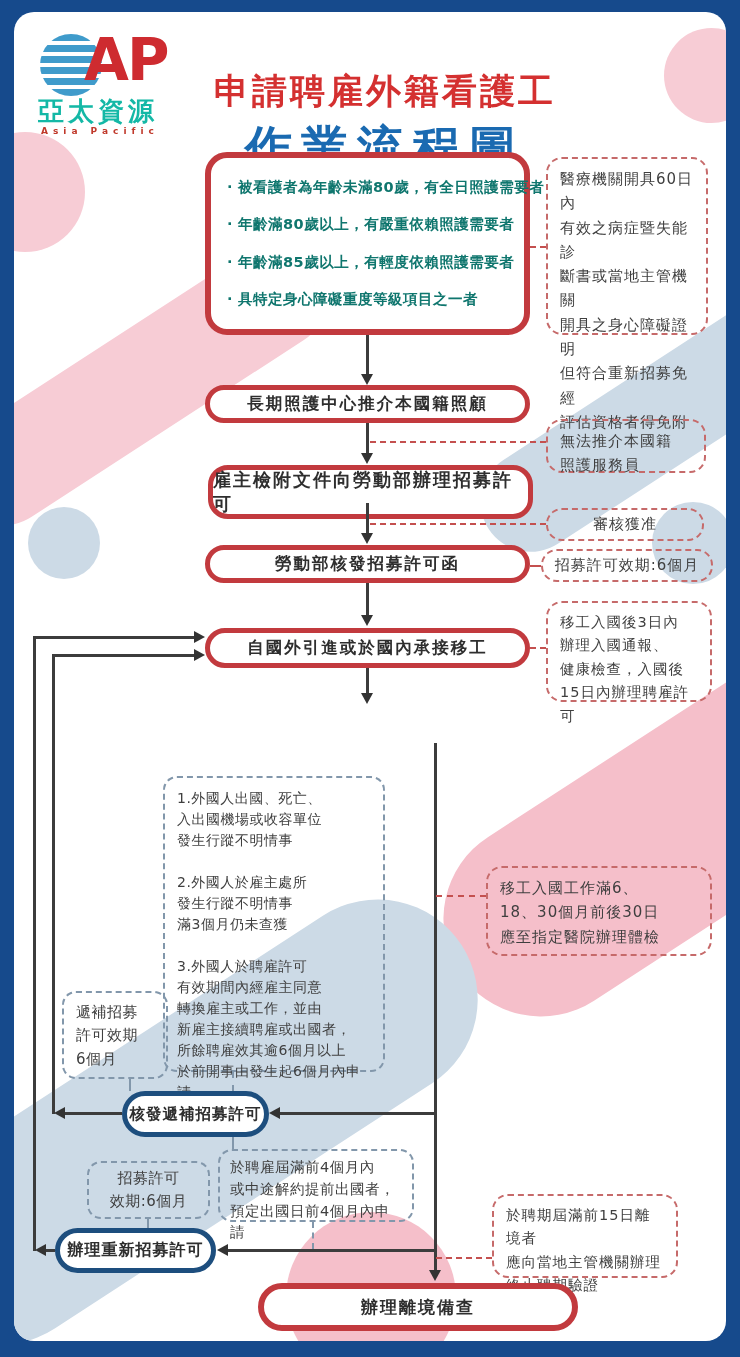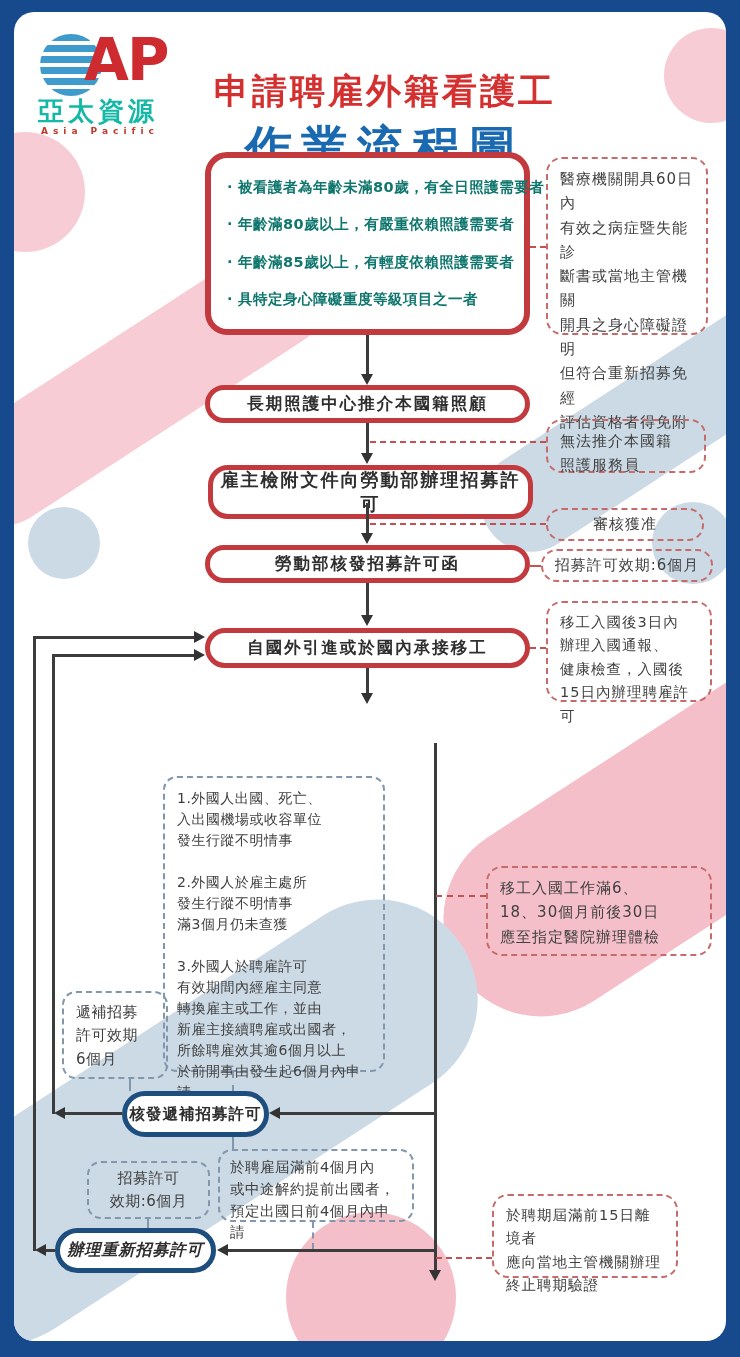--- a/index.html
+++ b/index.html
@@ -17,21 +17,21 @@
     background:repeating-linear-gradient(180deg,#3f9bcb 0 7px,#ffffff 7px 11px);}
   .logo-ap{position:absolute;left:84px;top:26px;font-size:58px;font-weight:900;color:#ce2b30;letter-spacing:-2px;}
   .logo-zh{position:absolute;left:38px;top:94px;font-size:26px;font-weight:700;color:#14b8a6;letter-spacing:4px;}
   .logo-en{position:absolute;left:41px;top:126px;font-size:9px;font-weight:700;color:#c0392b;letter-spacing:5px;}
   
   .title{position:absolute;left:160px;top:36px;width:450px;text-align:center;margin-top:32px;}
   .title .t1{font-size:35px;font-weight:900;color:#d43030;letter-spacing:3px;}
   .title .t2{font-size:47px;font-weight:900;color:#1a6ab1;letter-spacing:9px;margin-top:2px;}
   
   .rbox{position:absolute;background:#fff;border:5px solid #c23a3e;border-radius:20px;
-    display:flex;align-items:center;justify-content:center;text-align:center;
+    display:flex;align-items:center;justify-content:center;
     font-weight:700;color:#2e2e2e;letter-spacing:2px;box-sizing:border-box;}
   .nbox{position:absolute;background:#fff;border:5px solid #1d4e7e;border-radius:23px;
     display:flex;align-items:center;justify-content:center;text-align:center;
     font-weight:700;color:#2e2e2e;letter-spacing:1px;box-sizing:border-box;}
   
   .elig{position:absolute;left:205px;top:152px;width:325px;height:183px;background:#fff;
     border:6px solid #c23a3e;border-radius:22px;box-sizing:border-box;
     display:flex;flex-direction:column;justify-content:space-between;padding:20px 16px;}
   .elig-row{font-size:14.5px;font-weight:700;color:#0f766e;letter-spacing:0.5px;white-space:nowrap;}
   .elig-row .dot{margin-right:5px;}
@@ -172,26 +172,27 @@
 
     <div class="dgv" style="left:232px;top:1137px;height:12px;"></div>
     <div class="gann pre ctr" style="left:87px;top:1161px;width:123px;height:58px;">招募許可
 效期:6個月</div>
     <div class="gann pre" style="left:218px;top:1149px;width:196px;height:73px;font-size:14.5px;line-height:1.5;padding:6px 10px;">於聘雇屆滿前4個月內
 或中途解約提前出國者，
 預定出國日前4個月內申請</div>
     <div class="dgv" style="left:147px;top:1219px;height:10px;"></div>
     <div class="dgv" style="left:312px;top:1222px;height:27px;"></div>
 
-    <div class="nbox" style="left:55px;top:1228px;width:161px;height:45px;font-size:16px;font-style:italic;">辦理重新招募許可</div>
+    <div class="nbox" style="left:55px;top:1228px;width:161px;height:45px;font-size:16px;">辦理重新招募許可</div>
     <div class="hl" style="left:224px;top:1249px;width:210px;"></div>
     <div class="ah left" style="left:217px;top:1244px;"></div>
     <div class="hl" style="left:41px;top:1249px;width:14px;"></div>
     <div class="ah left" style="left:35px;top:1244px;"></div>
 
     <div class="ann pre" style="left:492px;top:1194px;width:186px;height:84px;font-size:14.5px;">於聘期屆滿前15日離境者
 應向當地主管機關辦理
 終止聘期驗證</div>
     <div class="drh" style="left:436px;top:1257px;width:56px;"></div>
 
+    <div class="rbox" style="left:258px;top:1283px;width:320px;height:48px;font-size:17px;border-width:6px;border-radius:24px;">辦理離境備查</div>
 
   </div>
 </div>
 
 </body></html>

